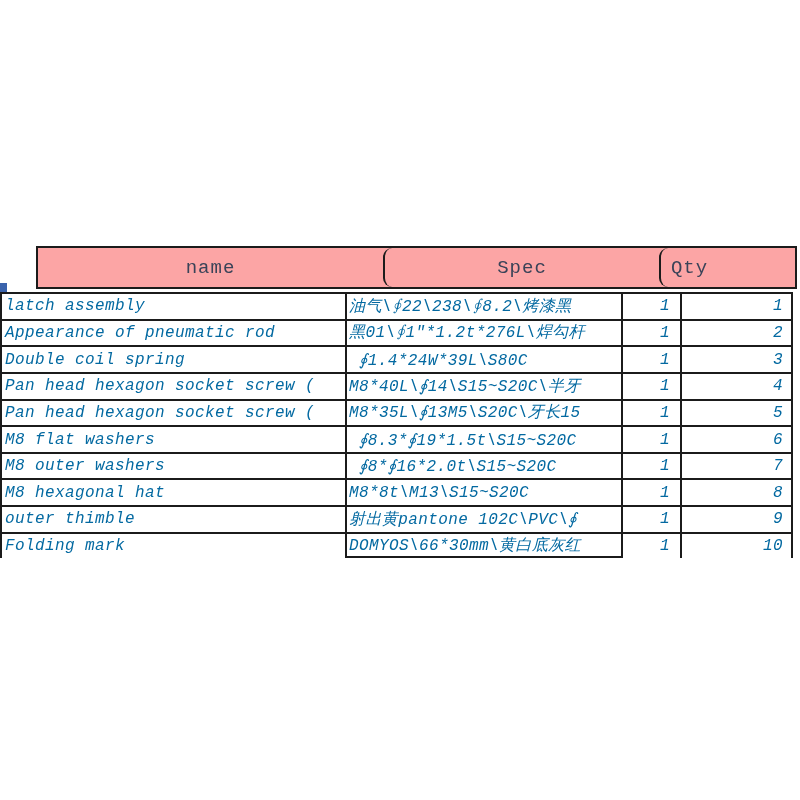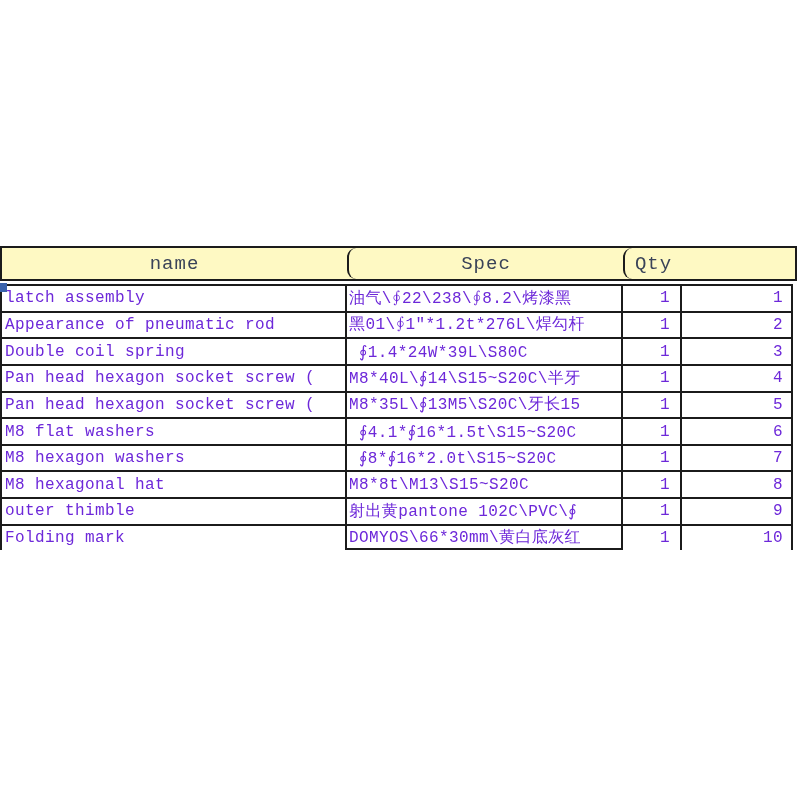--- a/index.html
+++ b/index.html
@@ -21,23 +21,24 @@
     position: absolute;
     left: 0;
     top: 246px;
     width: 797px;
   }
   
   .bom-header {
     box-sizing: border-box;
     display: grid;
     grid-template-columns: 345px 276px 59px 113px;
-    height: 35px;
+    height: 43px;
     border: 2px solid #1b1b1b;
-    background: #fef9c3;
+    background: #fca5a5;
+    margin-left: 36px;
   }
   .bom-header .hcell {
     box-sizing: border-box;
     display: flex;
     align-items: center;
     justify-content: center;
     text-align: center;
     font-size: 19px;
     line-height: 20px;
     letter-spacing: 1px;
@@ -56,25 +57,26 @@
     grid-auto-rows: 26.65px;
     margin-top: 3px;
   }
   .row { display: contents; }
   .cell {
     box-sizing: border-box;
     display: flex;
     align-items: center;
     font-size: 16px;
     letter-spacing: 0.4px;
-    color: #6d28d9;
+    color: #0369a1;
     white-space: pre;
     overflow: hidden;
     border-top: 2px solid #1b1b1b;
     background: #ffffff;
+    font-style: italic;
   }
   .c-name {
     border-left: 2px solid #1b1b1b;
     padding-left: 3px;
   }
   .c-spec {
     border-left: 2px solid #1b1b1b;
     padding-left: 2px;
     text-align: right;
   }
@@ -149,27 +151,27 @@
 
       <div class="row">
         <div class="cell c-name">Pan head hexagon socket screw (</div>
         <div class="cell c-spec">M8*35L\∮13M5\S20C\牙长15</div>
         <div class="cell c-qty">1</div>
         <div class="cell c-view">5</div>
       </div>
 
       <div class="row">
         <div class="cell c-name">M8 flat washers</div>
-        <div class="cell c-spec"> ∮4.1*∮16*1.5t\S15~S20C</div>
+        <div class="cell c-spec"> ∮8.3*∮19*1.5t\S15~S20C</div>
         <div class="cell c-qty">1</div>
         <div class="cell c-view">6</div>
       </div>
 
       <div class="row">
-        <div class="cell c-name">M8 hexagon washers</div>
+        <div class="cell c-name">M8 outer washers</div>
         <div class="cell c-spec"> ∮8*∮16*2.0t\S15~S20C</div>
         <div class="cell c-qty">1</div>
         <div class="cell c-view">7</div>
       </div>
 
       <div class="row">
         <div class="cell c-name">M8 hexagonal hat</div>
         <div class="cell c-spec">M8*8t\M13\S15~S20C</div>
         <div class="cell c-qty">1</div>
         <div class="cell c-view">8</div>

